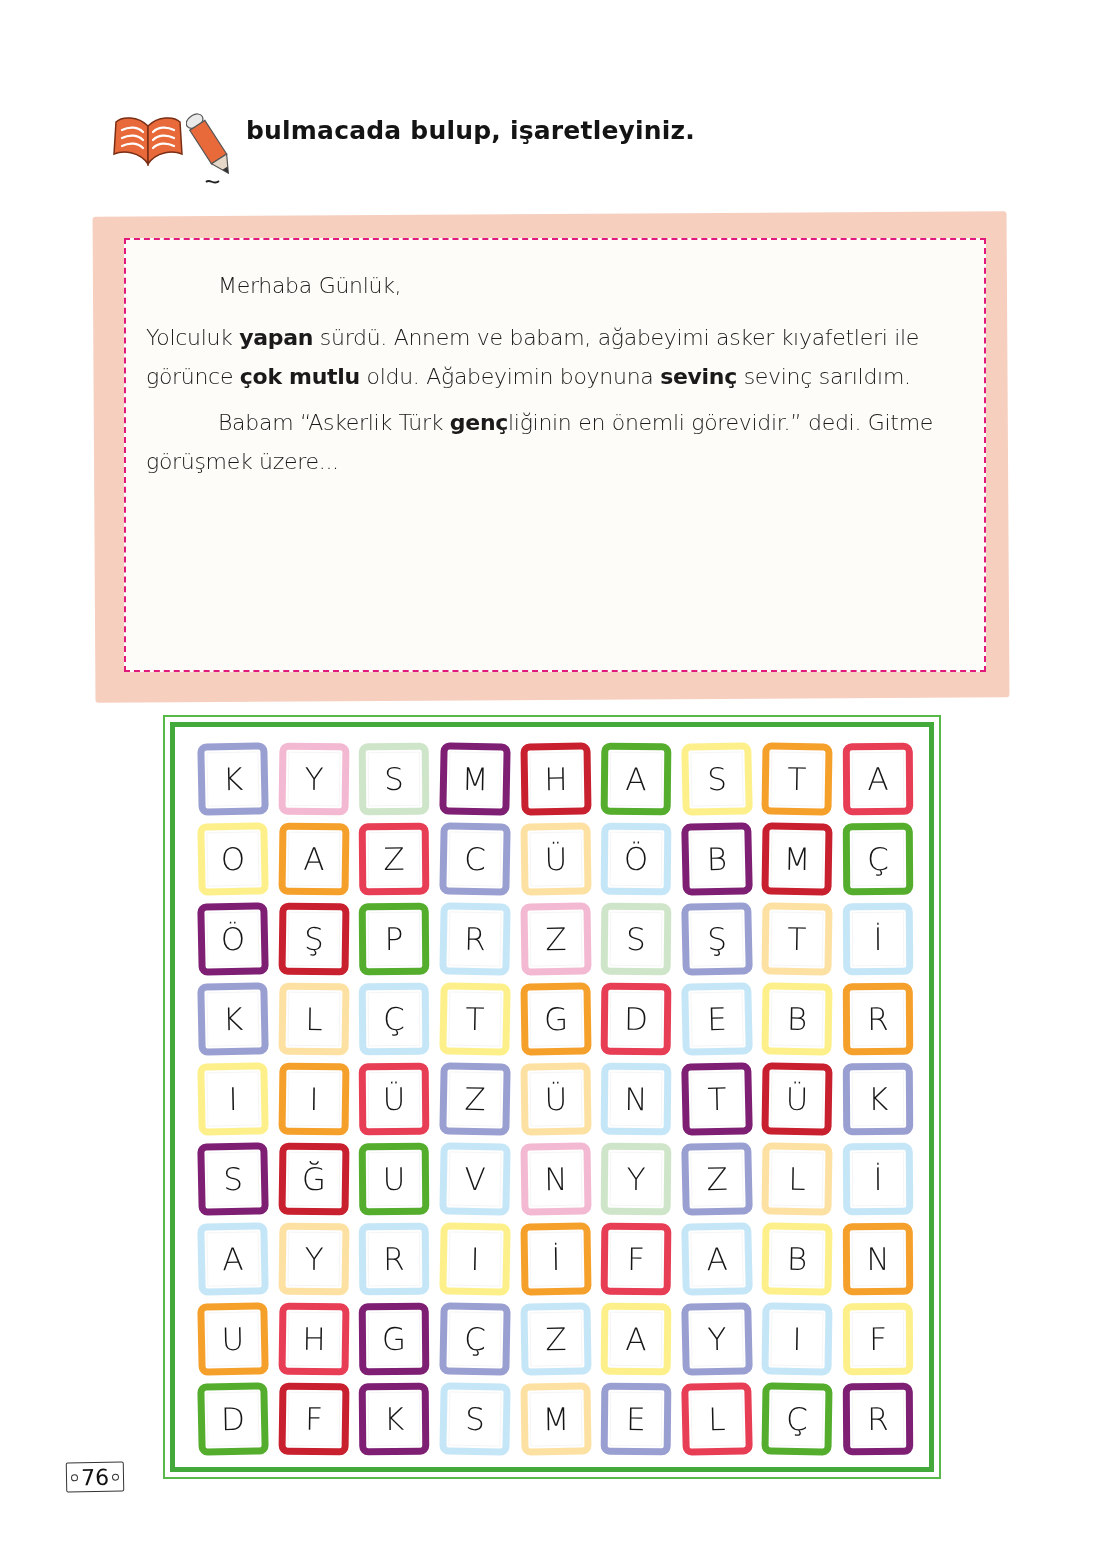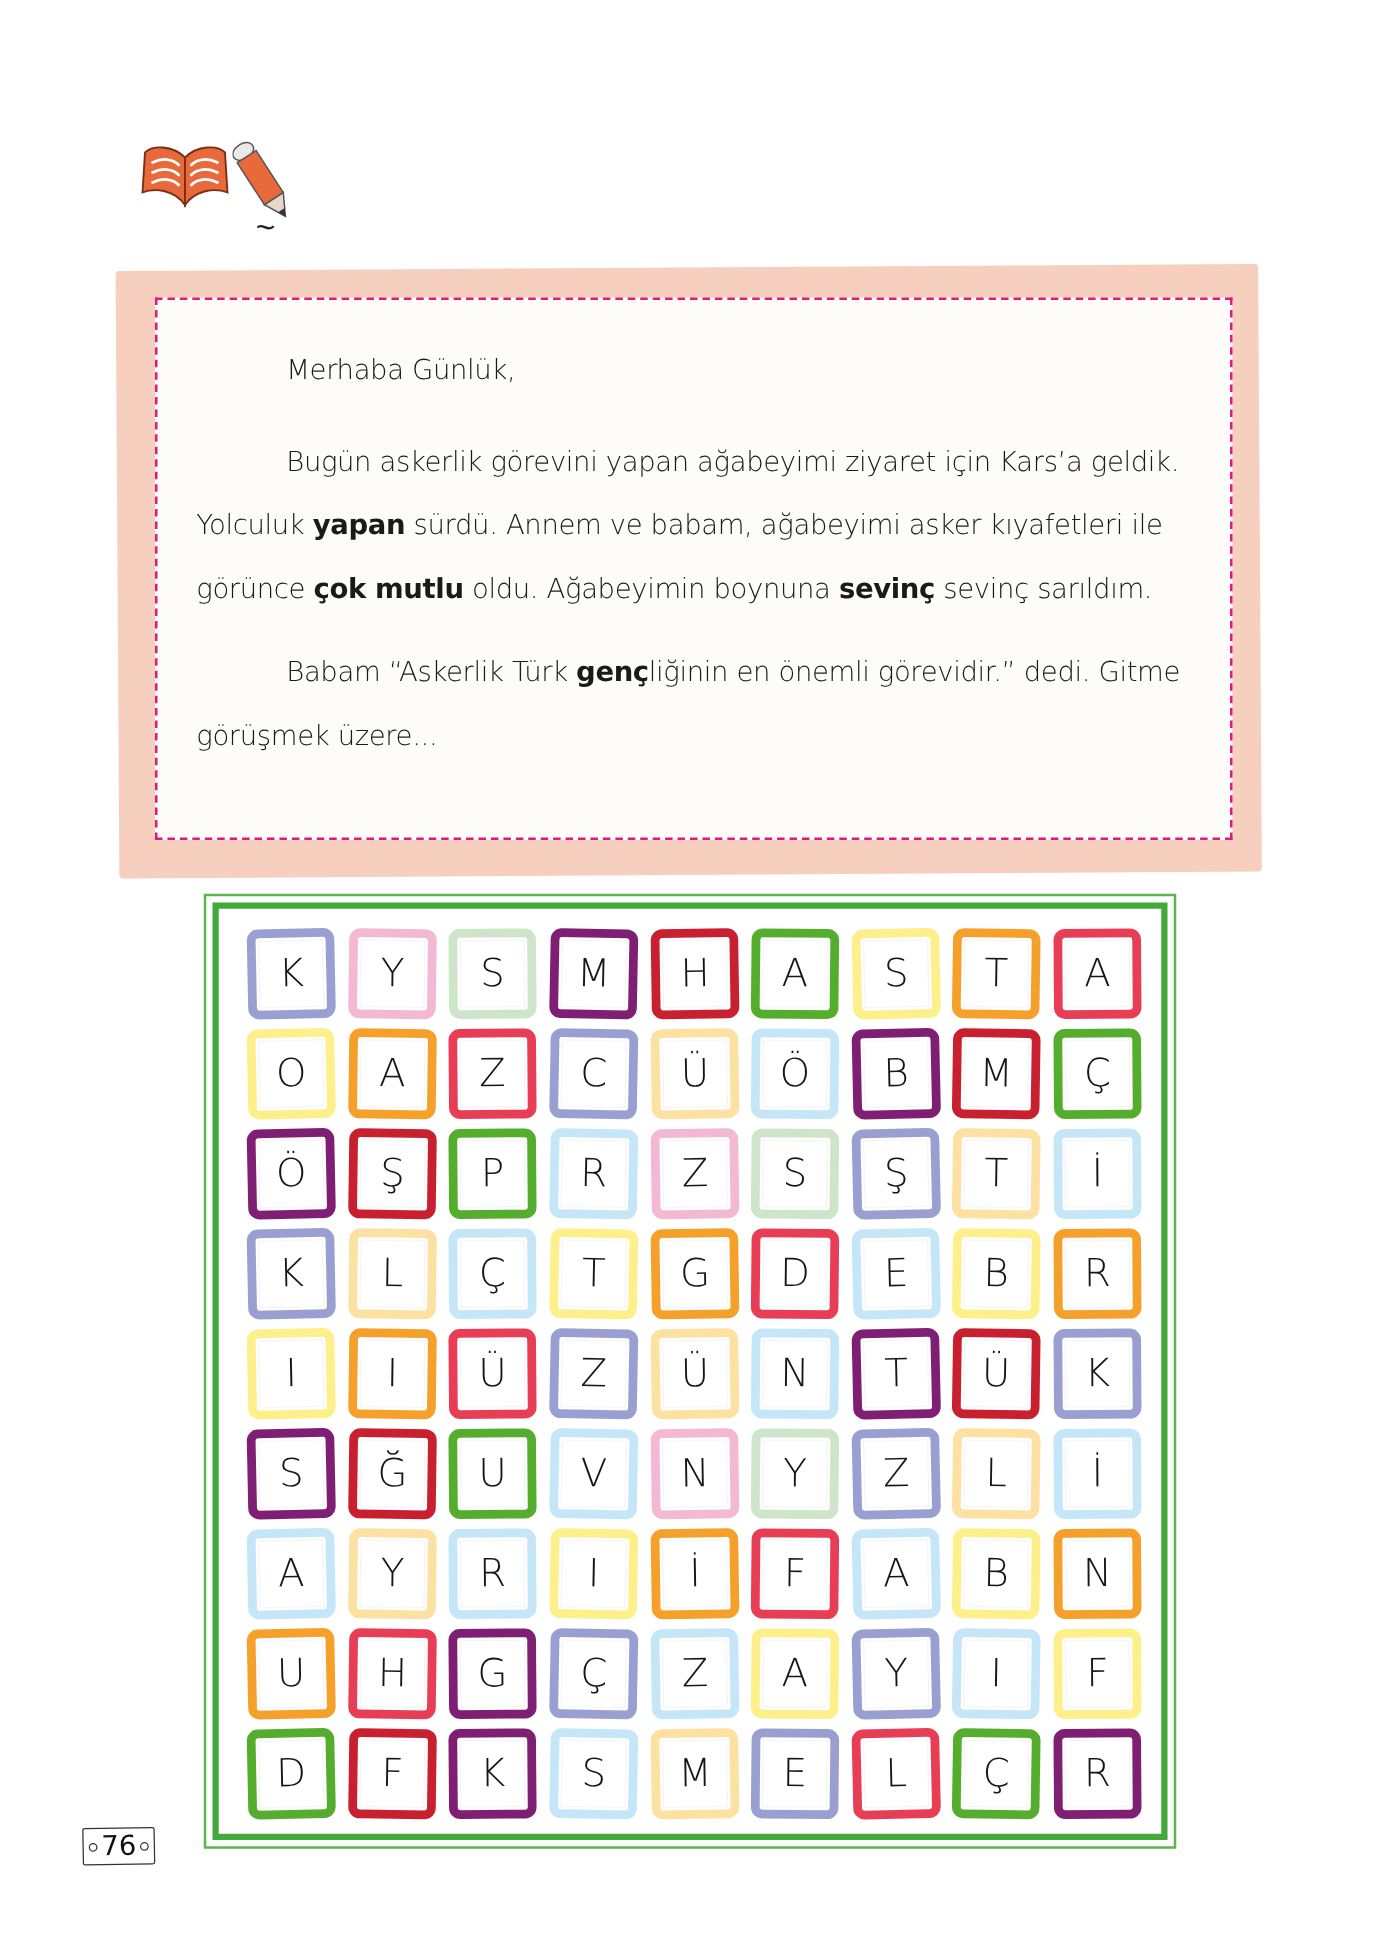--- a/index.html
+++ b/index.html
@@ -22,21 +22,21 @@
   }
   .diary-card {
     position: absolute; left: 124px; top: 238px; width: 862px; height: 434px;
     background: #fdfcf8; border: 2px dashed #e0197d; box-sizing: border-box;
   }
   .diary-text {
     position: absolute; left: 20px; top: 26px; right: 18px;
     font-size: 22px; line-height: 39.5px; color: #1a1a1a; font-family: "DejaVu Sans", sans-serif;
     font-weight: 300; letter-spacing: -0.3px;
   }
-  .diary-text p { margin: 11px; }
+  .diary-text p { margin: 0; }
   .diary-text .gap { height: 12px; }
   .indent { display: inline-block; width: 72px; }
   .diary-text b { font-weight: bold; }
   .line { white-space: nowrap; }
 
   .puzzle-frame {
     position: absolute; left: 163px; top: 715px; width: 778px; height: 764px;
     border: 2px solid #59b84a; box-sizing: border-box;
   }
   .puzzle-inner {
@@ -89,29 +89,29 @@
       <g transform="rotate(-33 26 40)">
         <rect x="17" y="2" width="18" height="12" rx="8" fill="#e9e9e9" stroke="#555" stroke-width="1.2"></rect>
         <rect x="17" y="13" width="18" height="40" fill="#e8693a" stroke="#555" stroke-width="1.2"></rect>
         <polygon points="17,53 35,53 26,70" fill="#e6d8c8" stroke="#555" stroke-width="1.2"></polygon>
         <polygon points="23,64 29,64 26,70" fill="#333"></polygon>
       </g>
       <path d="M20 74 C24 70 28 78 33 73" stroke="#222" stroke-width="1.8" fill="none"></path>
     </svg>
   </span>
   <div class="instr-text">
+    <div>bulmacada bulup, işaretleyiniz.</div>
   </div>
 </div>
 
 <div class="diary-bg"></div>
 <div class="diary-card">
   <div class="diary-text">
     <p class="line"><span class="indent"></span><span>Merhaba Günlük,</span></p>
     <div class="gap"></div>
-    <p class="line"><span class="indent"></span><span>Bugün askerlik görevini yapan ağabeyimi ziyaret için Kars’a geldik.</span></p>
     <p class="line"><span>Yolculuk </span><b>yapan</b><span> sürdü. Annem ve babam, ağabeyimi asker kıyafetleri ile</span></p>
     <p class="line"><span>görünce </span><b>çok mutlu</b><span> oldu. Ağabeyimin boynuna </span><b>sevinç</b><span> sevinç sarıldım.</span></p>
     <div class="gap" style="height:6px"></div>
     <p class="line"><span class="indent"></span><span>Babam “Askerlik Türk </span><b>genç</b><span>liğinin en önemli görevidir.” dedi. Gitme</span></p>
     <p class="line"><span>görüşmek üzere...</span></p>
   </div>
 </div>
 
 <div class="puzzle-frame">
   <div class="puzzle-inner"></div>

